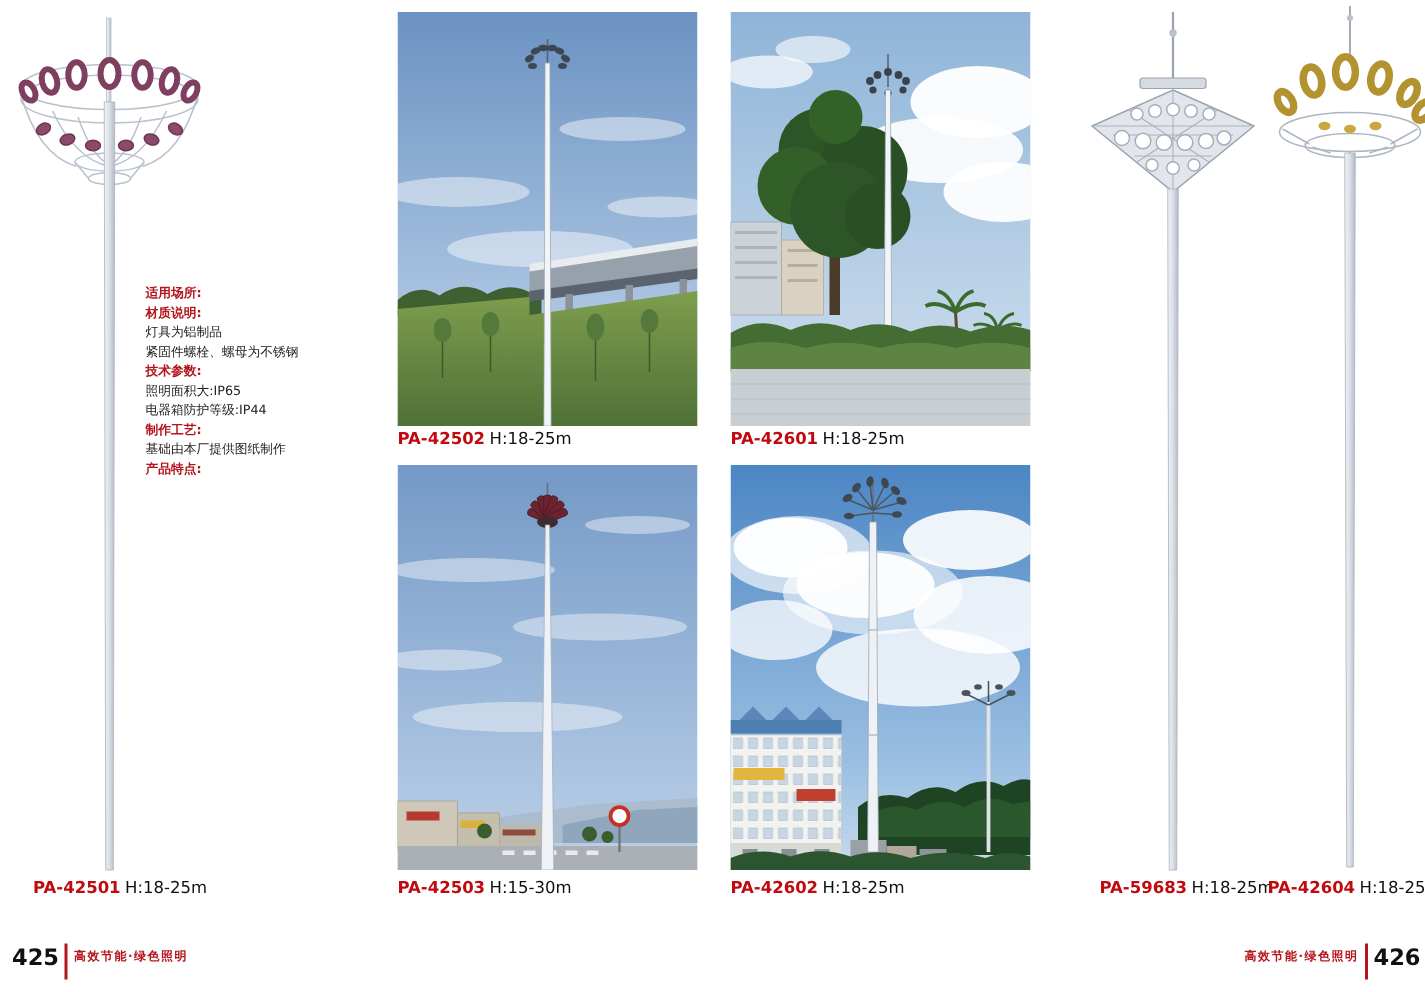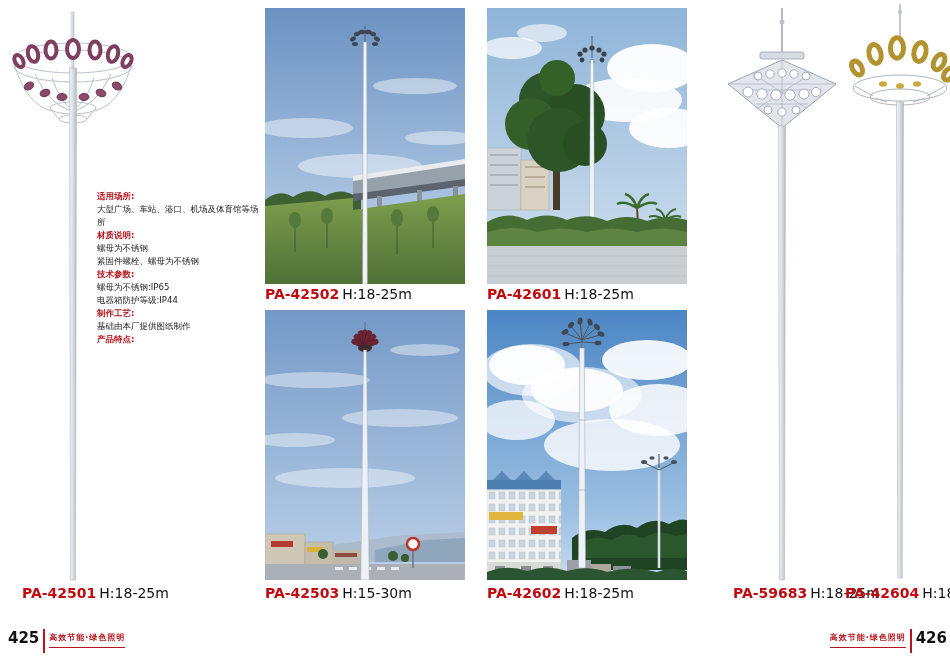--- a/index.html
+++ b/index.html
@@ -5,28 +5,28 @@
   html,body{margin:0;padding:0;background:#fff;}
   body{font-family:"DejaVu Sans","Liberation Sans",sans-serif;}
   #page{position:relative;width:950px;height:658px;background:#ffffff;overflow:hidden;}
   .panel{position:absolute;}
   .panel svg{display:block;}
   
   #specs{position:absolute;left:97px;top:190px;width:167px;font-size:8.5px;line-height:13px;color:#1a1a1a;}
   .spec-head{color:#b5161d;font-weight:bold;}
   .spec-line{color:#222;}
   
-  .plabel{position:absolute;font-size:14px;white-space:nowrap;}
+  .plabel{position:absolute;font-size:11px;white-space:nowrap;}
   .pcode{color:#c00a10;font-weight:bold;}
   .pheight{color:#111;margin-left:3px;}
   
   .footer{position:absolute;top:597px;display:flex;align-items:flex-start;margin-top:32px;}
   .pageno{font-size:15px;font-weight:bold;color:#111;line-height:18px;}
   .fbar{width:2px;height:24px;background:#b5161d;margin:0 4px;}
-  .slogan{color:#b5161d;font-size:8px;font-weight:bold;letter-spacing:1px;line-height:14px;border-bottom:1.5px solid #b5161d;padding-bottom:2px;margin-top:2px;}
+  .slogan{color:#b5161d;font-size:8px;font-weight:bold;letter-spacing:1px;line-height:14px;border-bottom:1.5px solid #b5161d;padding-bottom:14px;margin-top:2px;}
 </style>
 </head>
 <body>
 
 <div id="page">
 
   <div class="panel" style="left:5px;top:8px">
     <svg width="135" height="578" viewBox="0 0 135 578">
       <defs>
         <linearGradient id="pole1" x1="0" y1="0" x2="1" y2="0">
@@ -60,26 +60,25 @@
         <ellipse cx="79" cy="89" rx="5" ry="3.5"></ellipse>
         <ellipse cx="96" cy="85" rx="5" ry="3.5" transform="rotate(18 96 85)"></ellipse>
         <ellipse cx="112" cy="78" rx="5" ry="3.5" transform="rotate(30 112 78)"></ellipse>
       </g>
       <polygon points="64.5,60 71.5,60 70.5,572 65.5,572" fill="url(#pole1)" stroke="#b0b8c2" stroke-width="0.6"></polygon>
     </svg>
   </div>
 
   <div id="specs">
     <div class="spec-head">适用场所:</div>
-    <div class="spec-line">大型广场、车站、港口、机场及体育馆等场所</div>
     <div class="spec-head">材质说明:</div>
-    <div class="spec-line">螺母为不锈钢</div>
+    <div class="spec-line">灯具为铝制品</div>
     <div class="spec-line">紧固件螺栓、螺母为不锈钢</div>
     <div class="spec-head">技术参数:</div>
-    <div class="spec-line">螺母为不锈钢:IP65</div>
+    <div class="spec-line">照明面积大:IP65</div>
     <div class="spec-line">电器箱防护等级:IP44</div>
     <div class="spec-head">制作工艺:</div>
     <div class="spec-line">基础由本厂提供图纸制作</div>
     <div class="spec-head">产品特点:</div>
   </div>
 
   <div class="panel" style="left:265px;top:8px">
     <svg width="200" height="276" viewBox="0 0 200 276">
       <defs>
         <linearGradient id="sky2" x1="0" y1="0" x2="0" y2="1">

